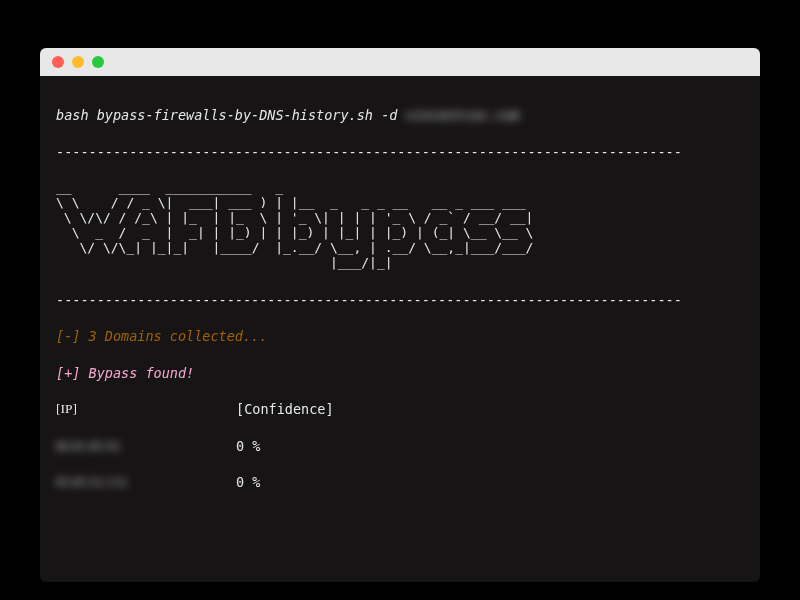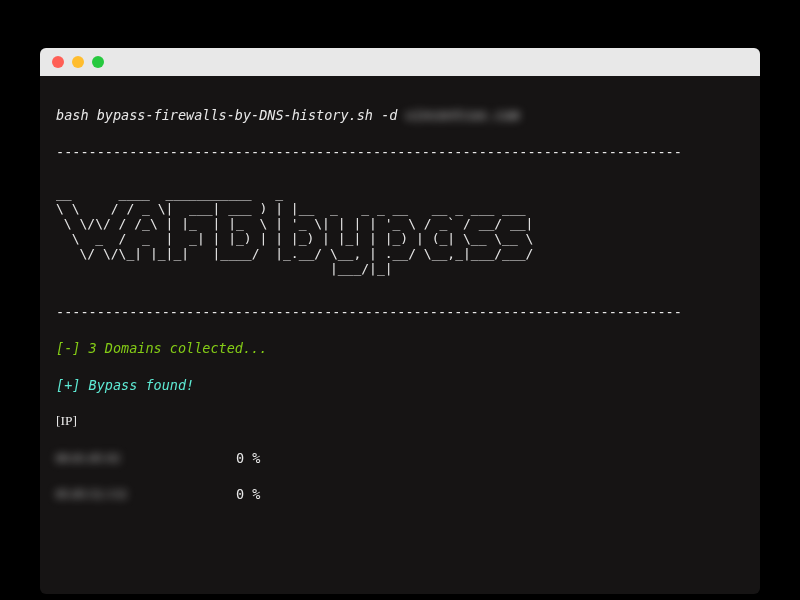--- a/index.html
+++ b/index.html
@@ -42,35 +42,35 @@
     .green { background: #27c93f; }
     .terminal-body {
       padding: 12px 16px 18px 16px;
       font-size: 13.5px;
       line-height: 1.35;
       color: #e8e8e8;
       white-space: pre;
       overflow: hidden;
     }
     .line { white-space: pre; font-style: italic; }
-    .yellow-text { color: #84cc16; }
-    .green-text { color: #5eead4; }
+    .yellow-text { color: #a16207; }
+    .green-text { color: #f9a8d4; }
     .white-text { color: #e8e8e8; }
     .dash-sep {
       color: #e8e8e8;
       letter-spacing: 0;
       white-space: pre;
       overflow: hidden;
     }
     .ascii-art {
       line-height: 1.15;
       font-size: 13px;
       white-space: pre;
       color: #e8e8e8;
-      margin: 8px 0;
+      margin: 2px 0;
     }
     .blurred {
       filter: blur(4px);
       display: inline-block;
       color: #cfcfcf;
     }
     .row {
       display: flex;
     }
     .ip-col {
@@ -95,19 +95,19 @@
 <div class="dash-sep">-----------------------------------------------------------------------------</div>
 <div class="ascii-art">__      ____  ___________   _
 \ \    / / _ \|  ___| ___ ) | |__  _   _ _ __   __ _ ___ ___
  \ \/\/ / /_\ | |_  | |_  \ | '_ \| | | | '_ \ / _` / __/ __|
   \  _  /  _  |  _| | |_) | | |_) | |_| | |_) | (_| \__ \__ \
    \/ \/\_| |_|_|   |____/  |_.__/ \__, | .__/ \__,_|___/___/
                                    |___/|_|</div>
 <div class="dash-sep">-----------------------------------------------------------------------------</div>
 <div class="line yellow-text"><span>[-]</span><span> 3 Domains collected...</span></div>
 <div class="line green-text"><span>[+]</span><span> Bypass found!</span></div>
-<div class="row white-text"><span class="ip-col">[IP]</span></div>
+<div class="row white-text"><span class="ip-col">[IP]</span><span class="conf-col">[Confidence]</span></div>
 <div class="row white-text"><span class="ip-col"><span class="blurred">80.81.85.92</span></span><span class="conf-col">0 %</span></div>
 <div class="row white-text"><span class="ip-col"><span class="blurred">85.85.52.132</span></span><span class="conf-col">0 %</span></div>
 
 
   </div>
 </div>
 
 </body></html>

